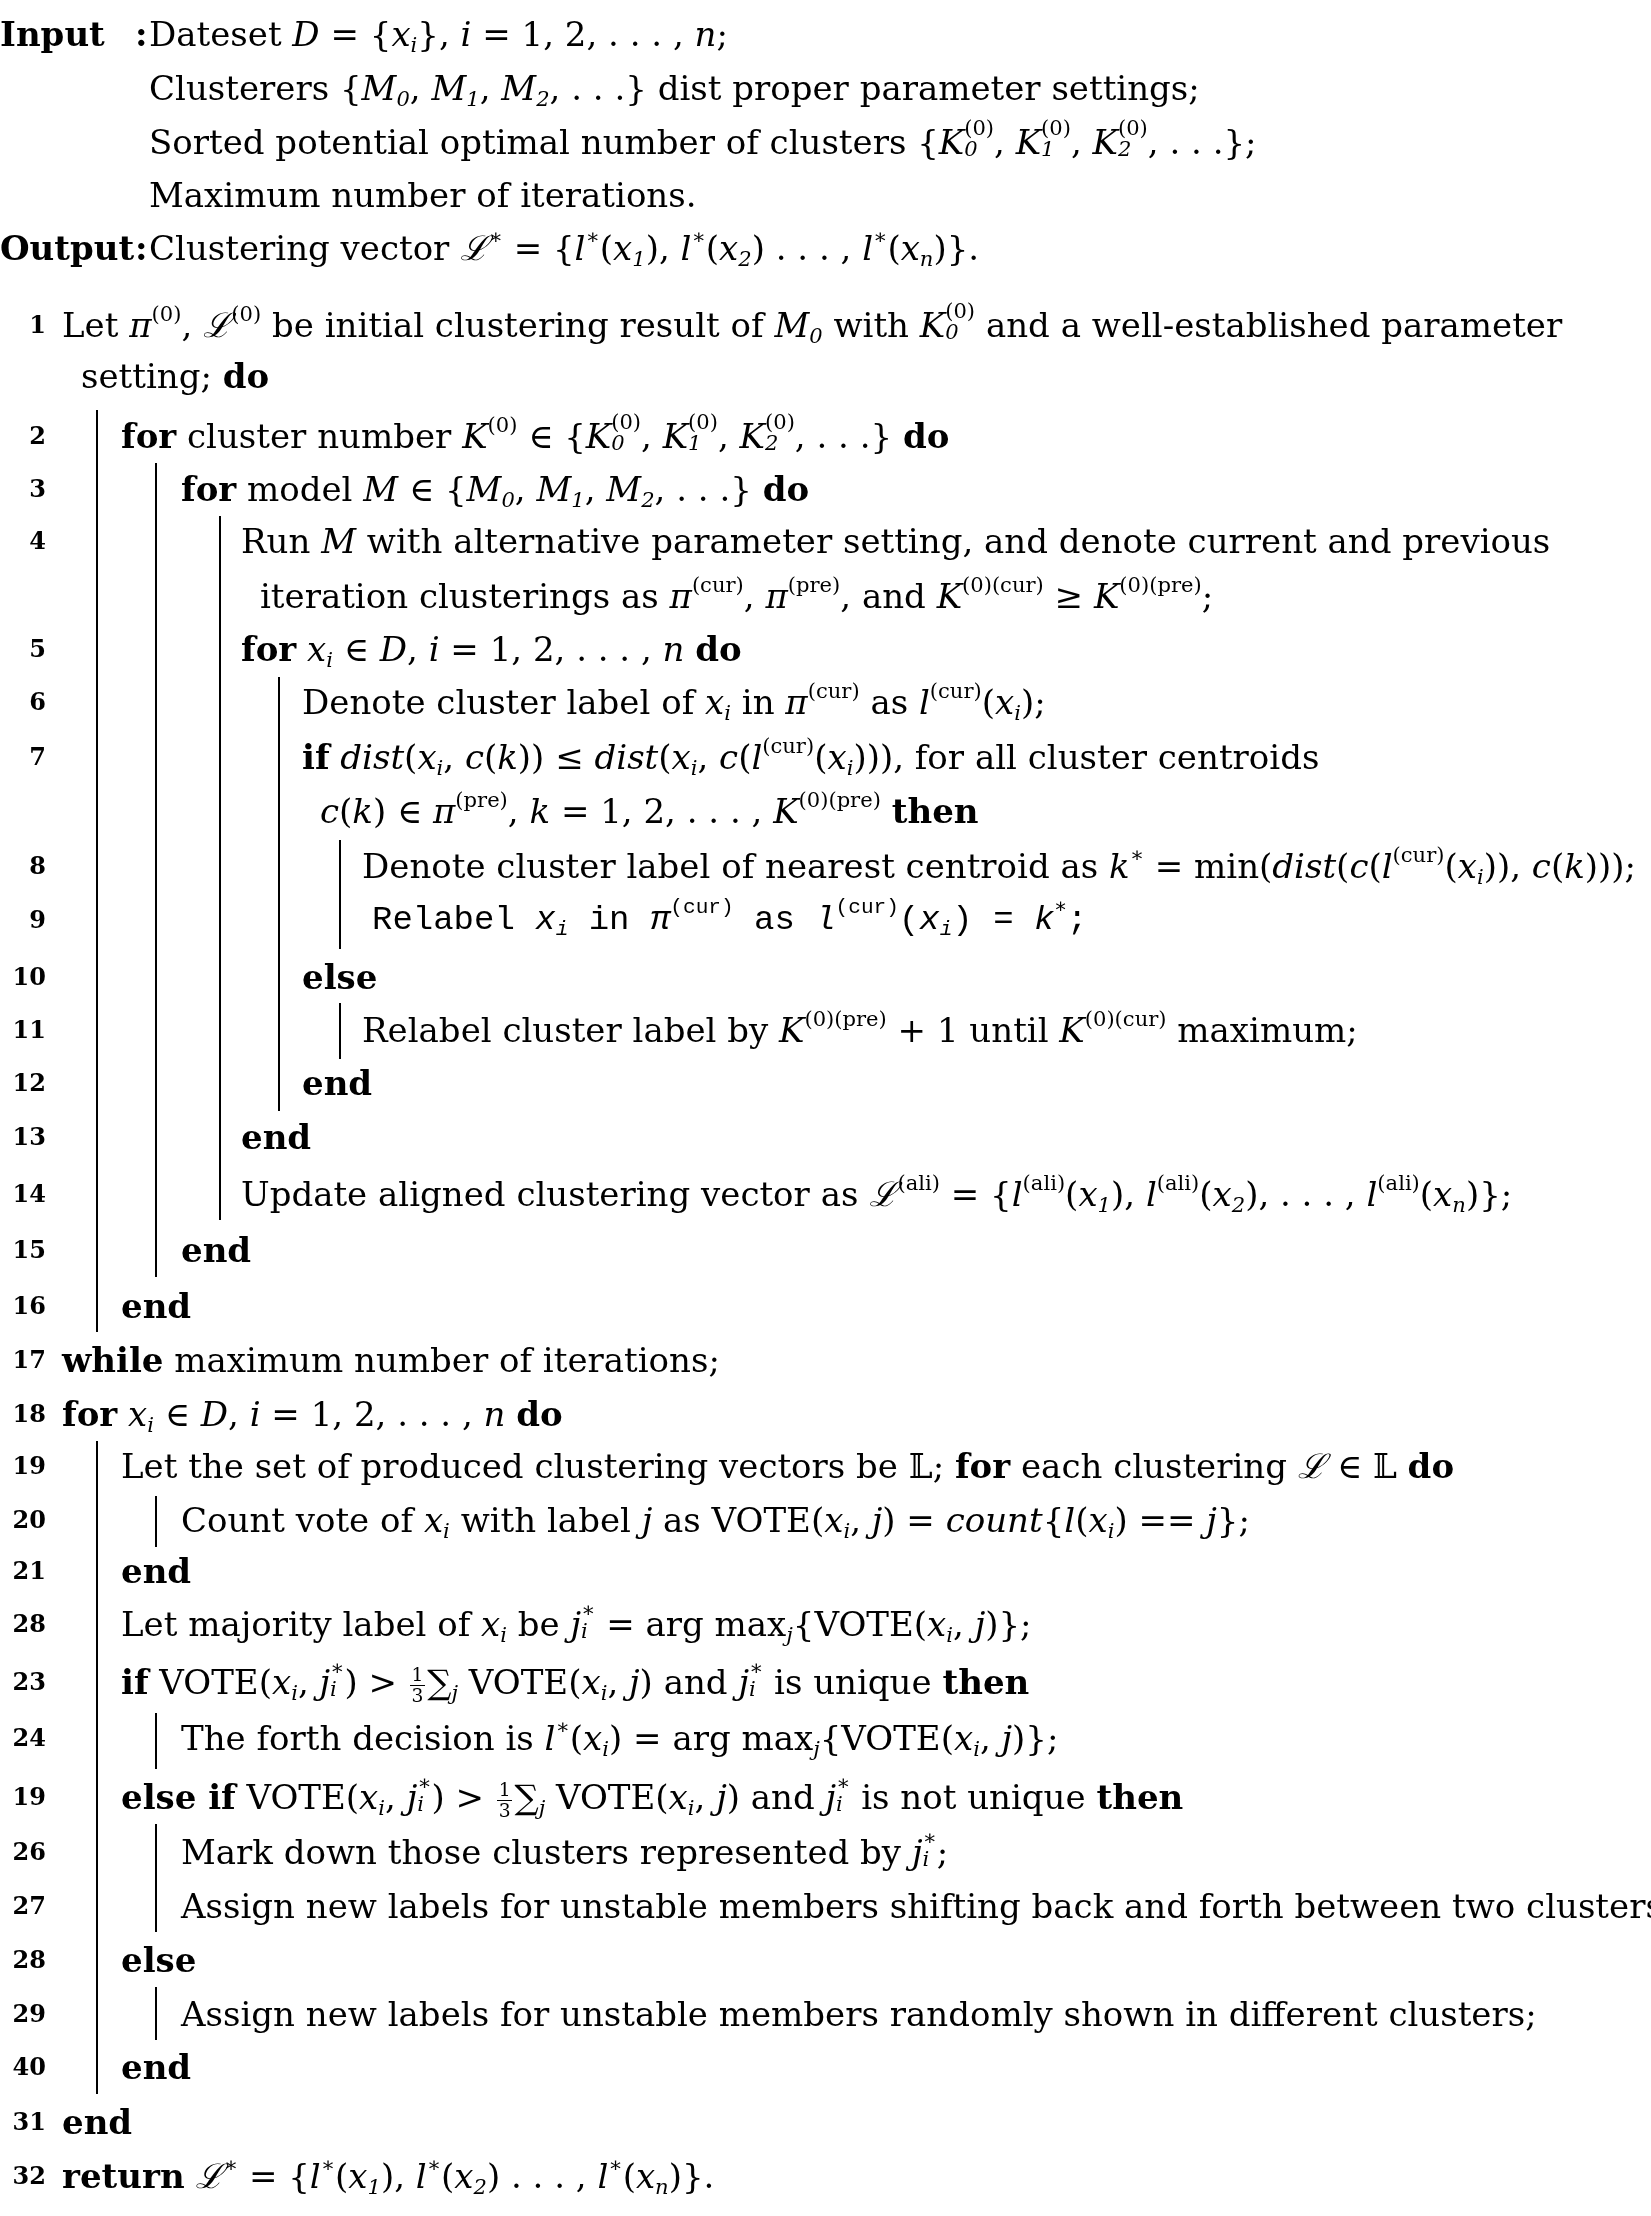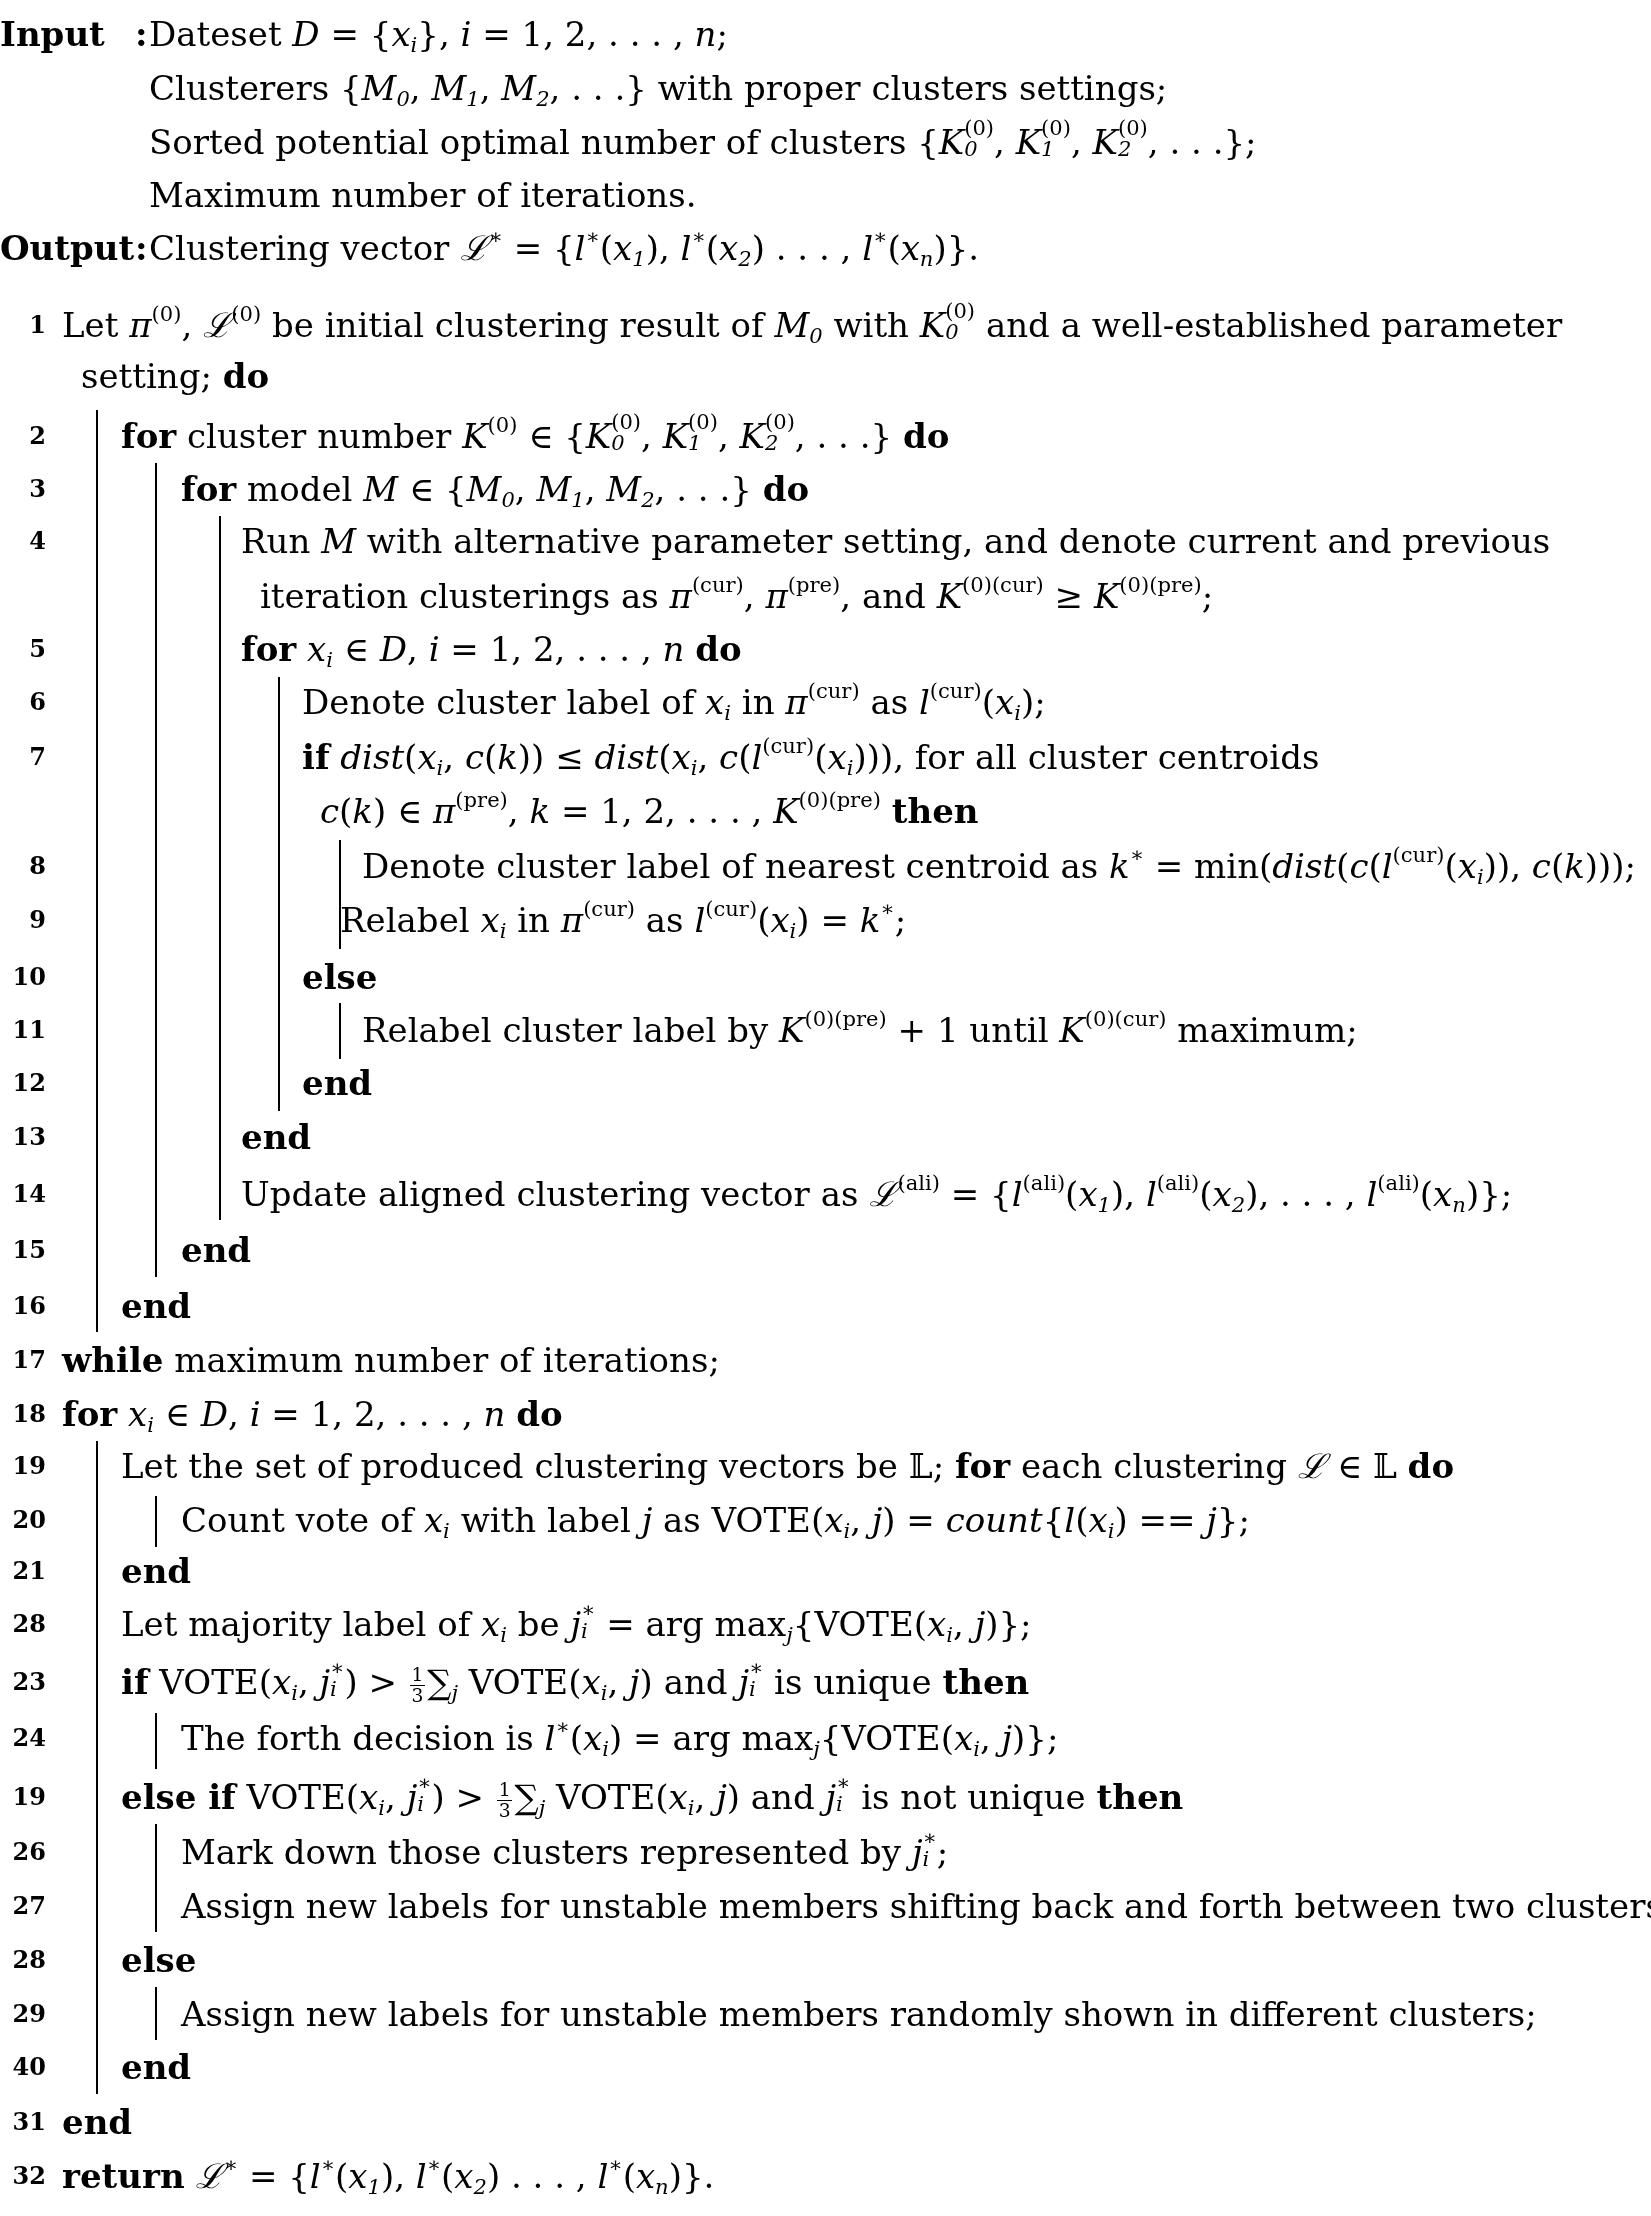--- a/index.html
+++ b/index.html
@@ -23,21 +23,21 @@
 <body>
 
 <div id="algorithm">
   <div id="header">
     <div class="row" style="top:6.5px;">
       <span class="label" style="left:0px;">Input</span>
       <span class="label" style="left:135px;">:</span>
       <span class="txt" style="left:149px;text-align:center;"><span>Dateset </span><span class="it">D</span><span> = {</span><span class="it">x</span><sub class="it">i</sub><span>}, </span><span class="it">i</span><span> = 1, 2, . . . , </span><span class="it">n</span><span>;</span></span>
     </div>
     <div class="row" style="top:61px;">
-      <span class="txt" style="left:149px;"><span>Clusterers {</span><span class="it">M</span><sub class="it">0</sub><span>, </span><span class="it">M</span><sub class="it">1</sub><span>, </span><span class="it">M</span><sub class="it">2</sub><span>, . . .} with proper clusters settings;</span></span>
+      <span class="txt" style="left:149px;"><span>Clusterers {</span><span class="it">M</span><sub class="it">0</sub><span>, </span><span class="it">M</span><sub class="it">1</sub><span>, </span><span class="it">M</span><sub class="it">2</sub><span>, . . .} dist proper parameter settings;</span></span>
     </div>
     <div class="row" style="top:115px;">
       <span class="txt" style="left:149px;"><span>Sorted potential optimal number of clusters {</span><span class="it">K</span><span style="display: inline-block; vertical-align: -0.1em; line-height: 1; font-size: 0.62em;"><span style="display: block;">(0)</span><span class="it" style="display: block;">0</span></span><span>, </span><span class="it">K</span><span style="display: inline-block; vertical-align: -0.1em; line-height: 1; font-size: 0.62em;"><span style="display: block;">(0)</span><span class="it" style="display: block;">1</span></span><span>, </span><span class="it">K</span><span style="display: inline-block; vertical-align: -0.1em; line-height: 1; font-size: 0.62em;"><span style="display: block;">(0)</span><span class="it" style="display: block;">2</span></span><span>, . . .};</span></span>
     </div>
     <div class="row" style="top:168px;">
       <span class="txt" style="left:149px;"><span>Maximum number of iterations.</span></span>
     </div>
     <div class="row" style="top:221px;">
       <span class="label" style="left:0px;">Output</span>
       <span class="label" style="left:135px;">:</span>
@@ -84,21 +84,21 @@
       <div class="row" style="top: 784px;">
         <span class="lnum" style="left: 0px;"></span>
         <span class="txt" style="left: 320px;"><span class="it">c</span><span>(</span><span class="it">k</span><span>) ∈ </span><span class="it">π</span><sup>(pre)</sup><span>, </span><span class="it">k</span><span> = 1, 2, . . . , </span><span class="it">K</span><sup>(0)(pre)</sup><span> </span><span class="kw">then</span></span>
       </div>
       <div class="row" style="top: 839px;">
         <span class="lnum" style="left: 0px;">8</span>
         <span class="txt" style="left: 362px;"><span>Denote cluster label of nearest centroid as </span><span class="it">k</span><sup>∗</sup><span> = min(</span><span class="it">dist</span><span>(</span><span class="it">c</span><span>(</span><span class="it">l</span><sup>(cur)</sup><span>(</span><span class="it">x</span><sub class="it">i</sub><span>)), </span><span class="it">c</span><span>(</span><span class="it">k</span><span>)));</span></span>
       </div>
       <div class="row" style="top: 893px;">
         <span class="lnum" style="left: 0px;">9</span>
-        <span class="txt" style="left: 340px;"><span>Relabel </span><span class="it">x</span><sub class="it">i</sub><span> in </span><span class="it">π</span><sup>(cur)</sup><span> as </span><span class="it">l</span><sup>(cur)</sup><span>(</span><span class="it">x</span><sub class="it">i</sub><span>) = </span><span class="it">k</span><sup>∗</sup><span>;</span></span>
+        <span class="txt" style="left: 372px; font-family: Liberation Mono, monospace;"><span>Relabel </span><span class="it">x</span><sub class="it">i</sub><span> in </span><span class="it">π</span><sup>(cur)</sup><span> as </span><span class="it">l</span><sup>(cur)</sup><span>(</span><span class="it">x</span><sub class="it">i</sub><span>) = </span><span class="it">k</span><sup>∗</sup><span>;</span></span>
       </div>
       <div class="row" style="top: 950px;">
         <span class="lnum" style="left: 0px;">10</span>
         <span class="txt" style="left: 302px;"><span class="kw">else</span></span>
       </div>
       <div class="row" style="top: 1003px;">
         <span class="lnum" style="left: 0px;">11</span>
         <span class="txt" style="left: 362px;"><span>Relabel cluster label by </span><span class="it">K</span><sup>(0)(pre)</sup><span> + 1 until </span><span class="it">K</span><sup>(0)(cur)</sup><span> maximum;</span></span>
       </div>
       <div class="row" style="top: 1056px;">

